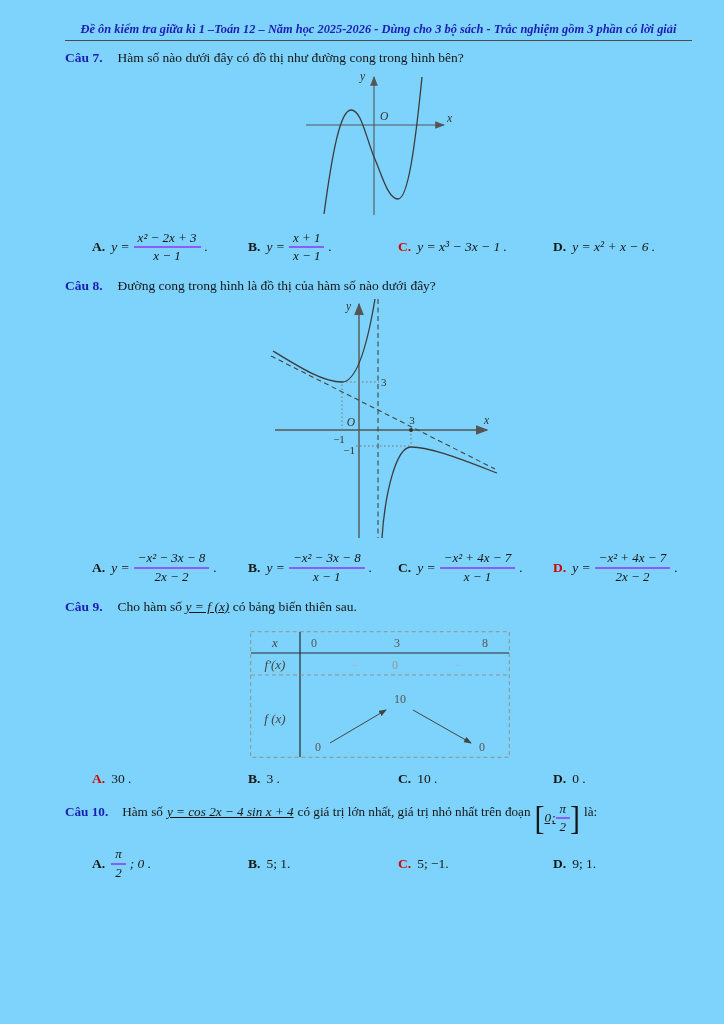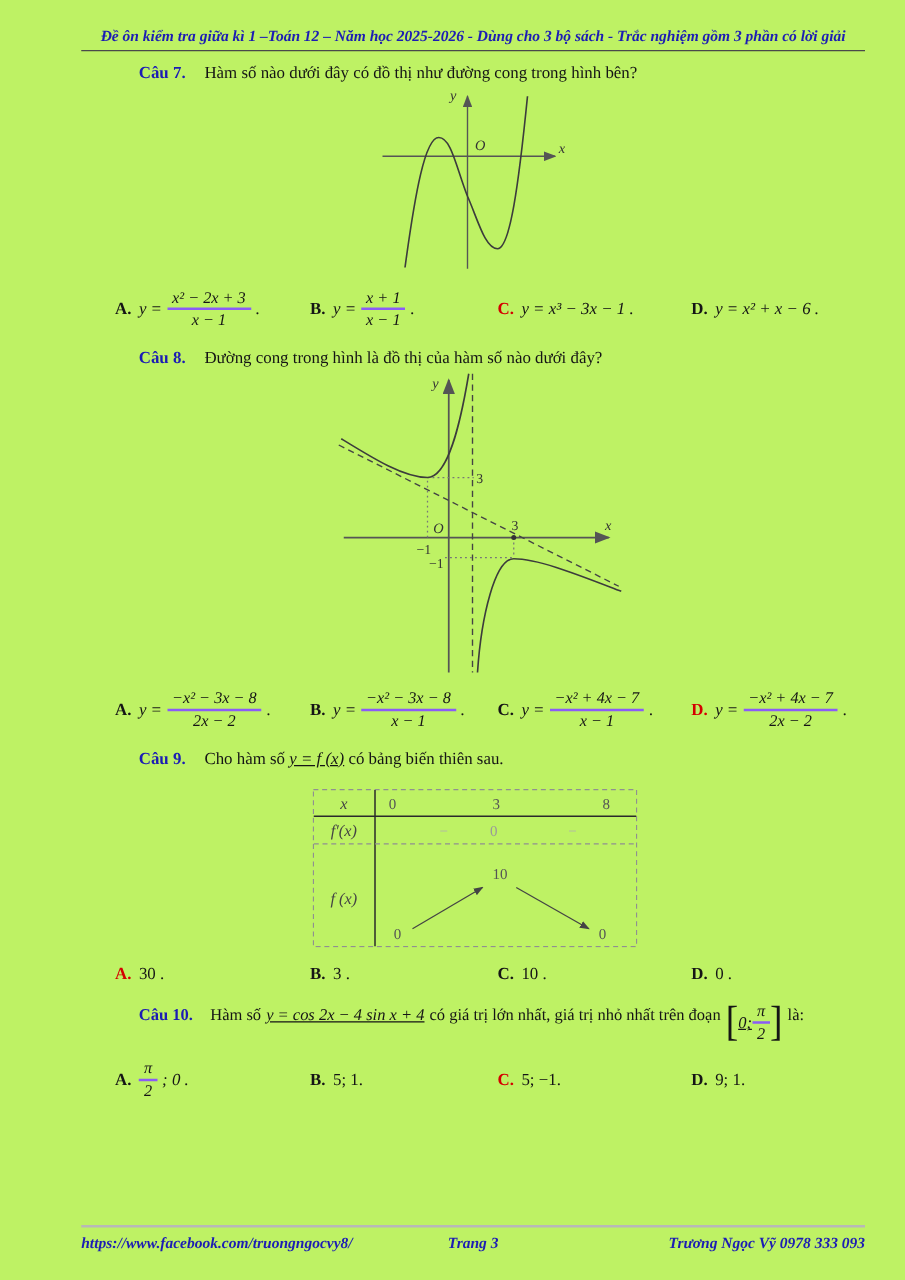--- a/index.html
+++ b/index.html
@@ -1,27 +1,27 @@
 <!DOCTYPE html>
 <html><head>
 <meta charset="utf-8">
 <style>
   html,body{margin:0;padding:0;background:#cfcfcf;}
   .page{
-    position:relative;width:724px;height:1024px;background:#bef264;
+    position:relative;width:724px;height:1024px;background:#7dd3fc;
     font-family:"Liberation Serif","DejaVu Serif",serif;color:#151515;
     font-size:13.5px;overflow:hidden;margin:0 auto;
   }
   .content{padding:22px 32px 0 65px;}
   .hdr{
     color:#1c1cb4;font-weight:bold;font-style:italic;font-size:12.4px;
     text-align:center;white-space:nowrap;
   }
   .hrule{border:none;border-top:1.6px solid #4a4a4a;margin:3px 0 7px;}
-  .qline{margin-top:2px;line-height:1.5;margin-left:46px;}
+  .qline{margin-top:2px;line-height:1.5;}
   .qlabel{color:#1c1cb4;font-weight:bold;margin-right:15px;}
   .mi2{font-style:italic;text-decoration:underline;}
   .graph-wrap{display:flex;justify-content:center;}
   svg text{font-family:"Liberation Serif","DejaVu Serif",serif;}
   .opts{
     display:grid;grid-template-columns:156px 150px 155px 1fr;
     padding-left:27px;align-items:center;
   }
   .opts.tall{min-height:54px;margin:2px 0;}
   .opts.short{min-height:26px;margin:4px 0;}
@@ -278,18 +278,13 @@
         <span>5; −1.</span>
       </div>
       <div class="opt">
         <span class="olabel">D.</span>
         <span>9; 1.</span>
       </div>
     </div>
 
   </div>
 
-  <div class="footer">
-    <span>https://www.facebook.com/truongngocvy8/</span>
-    <span class="mid">Trang 3</span>
-    <span>Trương Ngọc Vỹ  0978 333 093</span>
-  </div>
 </div>
 
 </body></html>

